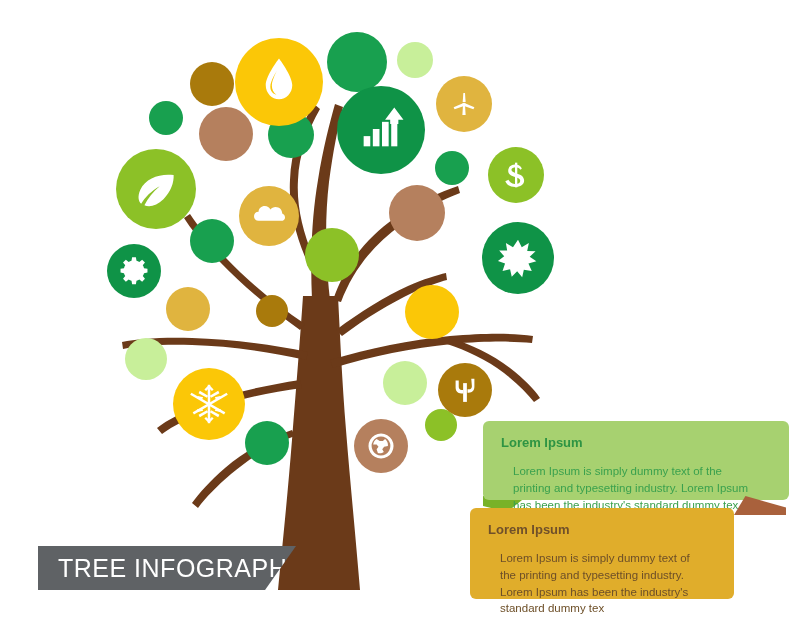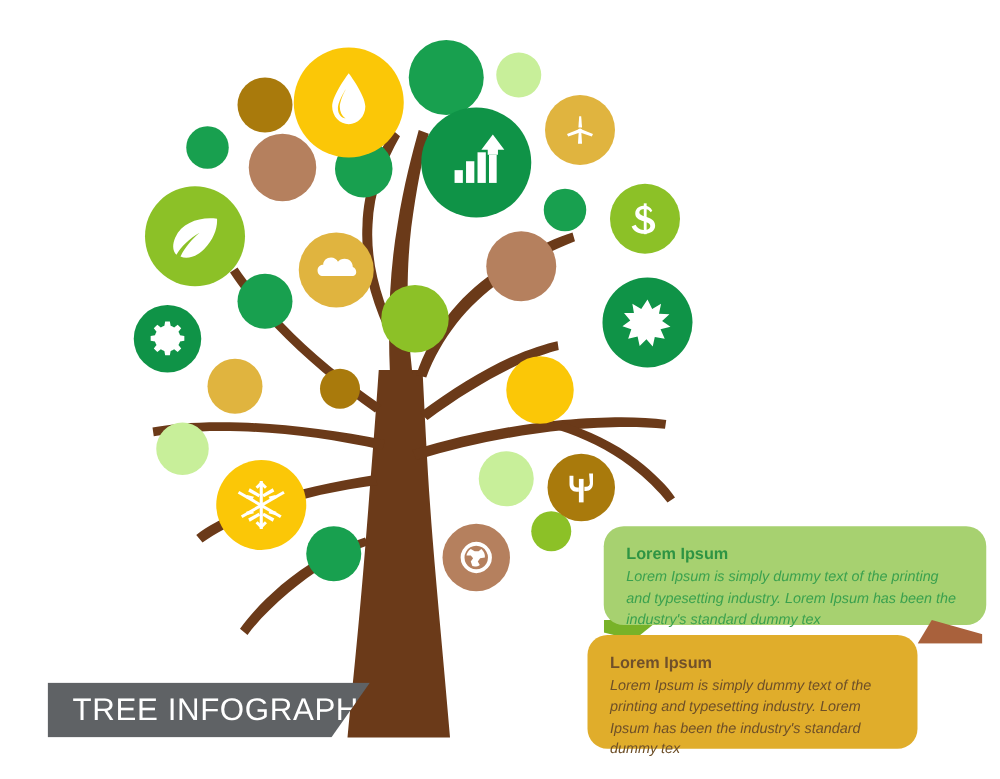--- a/index.html
+++ b/index.html
@@ -44,36 +44,35 @@
     font-size: 25px;
     letter-spacing: 0.5px;
     padding-left: 20px;
     white-space: nowrap;
     font-weight: 400;
   }
 
   
   .callout {
     position: absolute;
-    border-radius: 16px;
+    border-radius: 6px;
     box-sizing: border-box;
     padding: 14px 18px 12px 18px;
   }
   .callout .c-head {
     font-size: 13px;
     font-weight: 700;
     margin: 0 0 3px 0;
     line-height: 1.25;
   }
   .callout .c-body {
     font-size: 11.5px;
     line-height: 1.45;
-    margin: 0;
+    margin: 12px;
     max-width: 268px;
-    font-style: italic;
   }
   #callout-green {
     left: 483px;
     top: 421px;
     width: 306px;
     height: 79px;
     background: #a7d170;
   }
   #callout-green .c-head { color: #2e9443; }
   #callout-green .c-body { color: #3aa14e; }

